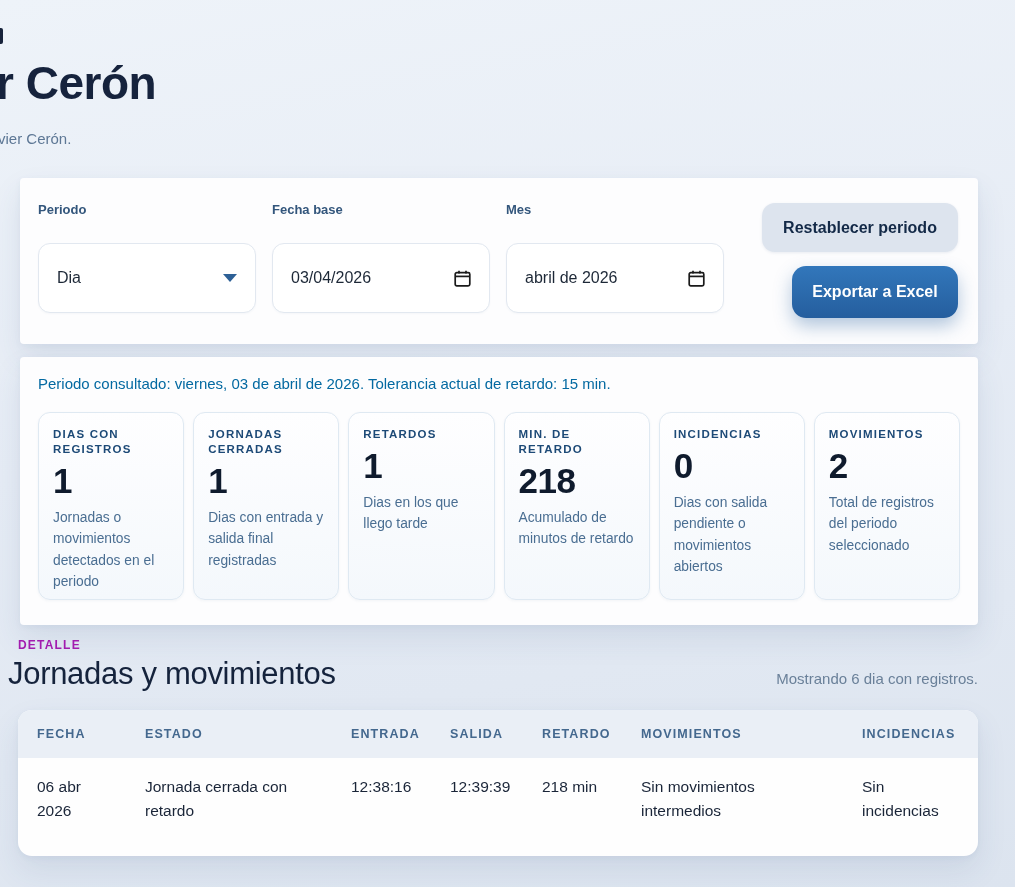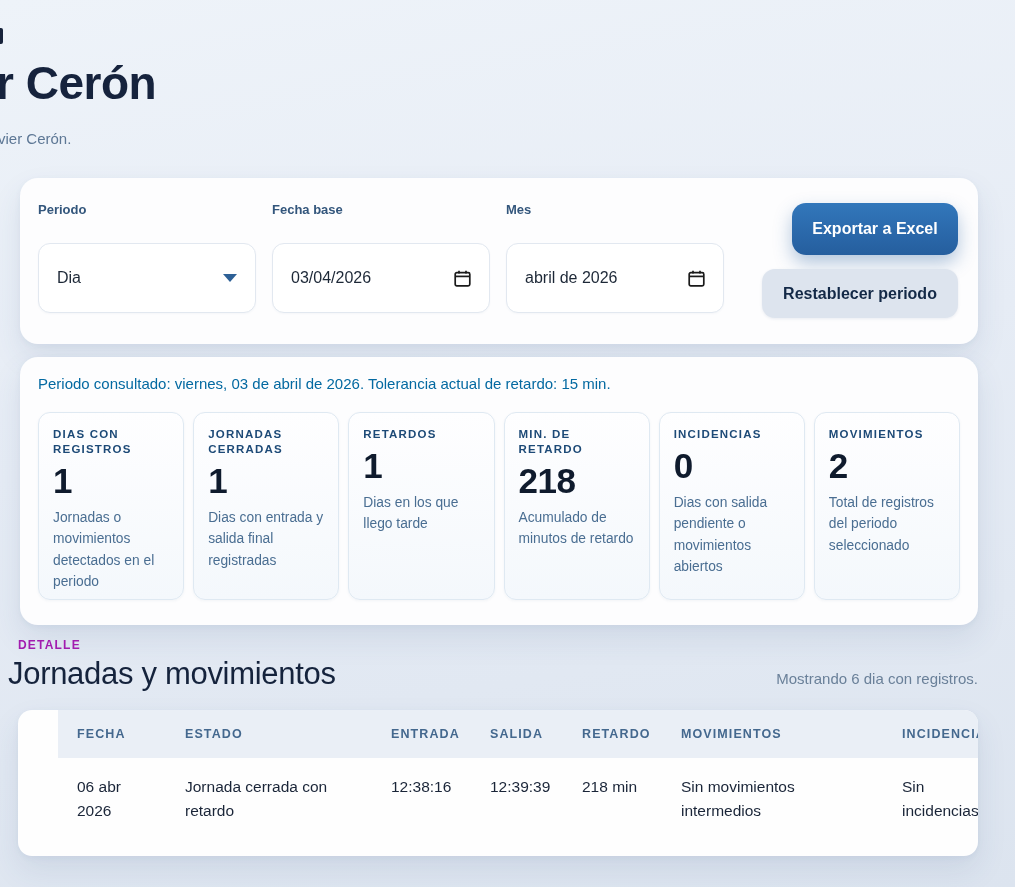--- a/index.html
+++ b/index.html
@@ -23,21 +23,21 @@
     font-size: 46px; font-weight: 600; color: #16233d;
     letter-spacing: -0.5px; white-space: nowrap;
   }
   .page-subtitle {
     position: absolute; left: -2px; top: 130px;
     font-size: 15px; color: #5d7795; white-space: nowrap;
   }
 
   
   .panel {
-    position: absolute; background: #fdfdfe; border-radius: 18px;
+    position: absolute; background: #fdfdfe; border-radius: 4px;
     box-shadow: 0 14px 30px rgba(45, 75, 125, 0.10), 0 2px 6px rgba(45, 75, 125, 0.05);
   }
 
   
   .filter-card { left: 20px; top: 178px; width: 958px; height: 166px; padding: 24px 20px 24px 18px; display: flex; }
   .field { width: 218px; margin-right: 16px; display: flex; flex-direction: column; }
   .field-label { font-size: 13px; font-weight: 700; color: #33567c; margin-bottom: 26px; }
   .control {
     height: 70px; background: #ffffff; border: 1px solid #e2e8f0; border-radius: 12px;
     display: flex; align-items: center; padding: 0 18px; font-size: 16px; color: #1d2837;
@@ -85,21 +85,21 @@
   .detail-title {
     position: absolute; left: 8px; top: 656px;
     font-size: 31px; font-weight: 500; color: #15233c; letter-spacing: -0.3px;
   }
   .detail-count {
     position: absolute; right: 37px; top: 670px;
     font-size: 15px; color: #6a8099;
   }
 
   
-  .table-card { left: 18px; top: 710px; width: 960px; height: 146px; border-radius: 14px; overflow: hidden; background: #fefefe; padding-left: 40px; }
+  .table-card { left: 18px; top: 710px; width: 960px; height: 146px; border-radius: 14px; overflow: hidden; background: #fefefe; }
   .tgrid { display: grid; grid-template-columns: 108px 206px 99px 92px 99px 221px 1fr; padding: 0 19px; }
   .thead { background: #eaeff6; height: 48px; align-items: center; }
   .th {
     font-size: 12.5px; font-weight: 800; letter-spacing: 1.1px; color: #44688e; text-transform: uppercase;
   }
   .trow { padding-top: 17px; padding-bottom: 16px; background: #fefefe; }
   .td { font-size: 15.5px; color: #1a2538; line-height: 1.58; padding-right: 26px; }
   .td-fecha { padding-right: 34px; }
 </style>
 </head>
@@ -138,22 +138,22 @@
         <span class="ctrl-value">abril de 2026</span>
         <svg class="cal-icon" viewBox="0 0 17 17">
           <rect x="1.2" y="2.6" width="14.6" height="13.2" rx="1.6" fill="none" stroke="#1a1a1a" stroke-width="1.7"></rect>
           <line x1="1.2" y1="6.4" x2="15.8" y2="6.4" stroke="#1a1a1a" stroke-width="1.7"></line>
           <line x1="5" y1="0.8" x2="5" y2="3.6" stroke="#1a1a1a" stroke-width="1.7"></line>
           <line x1="12" y1="0.8" x2="12" y2="3.6" stroke="#1a1a1a" stroke-width="1.7"></line>
         </svg>
       </div>
     </div>
     <div class="filter-actions">
+      <button class="btn btn-reset">Restablecer periodo</button>
       <button class="btn btn-export">Exportar a Excel</button>
-      <button class="btn btn-reset">Restablecer periodo</button>
     </div>
   </section>
 
   <section class="panel summary-card">
     <p class="period-text">Periodo consultado: viernes, 03 de abril de 2026. Tolerancia actual de retardo: 15 min.</p>
     <div class="stats-grid">
       <div class="stat-card">
         <div class="stat-label">DIAS CON REGISTROS</div>
         <div class="stat-value">1</div>
         <div class="stat-desc">Jornadas o movimientos detectados en el periodo</div>

